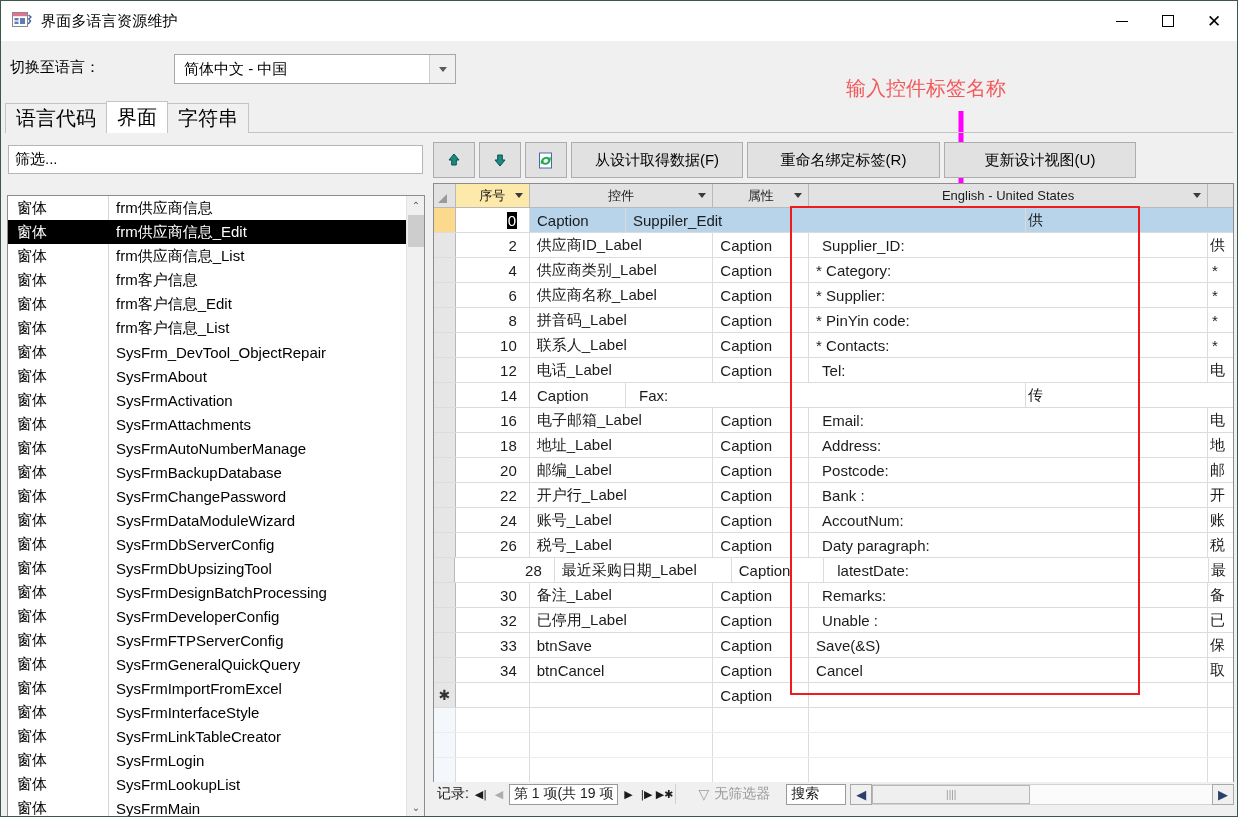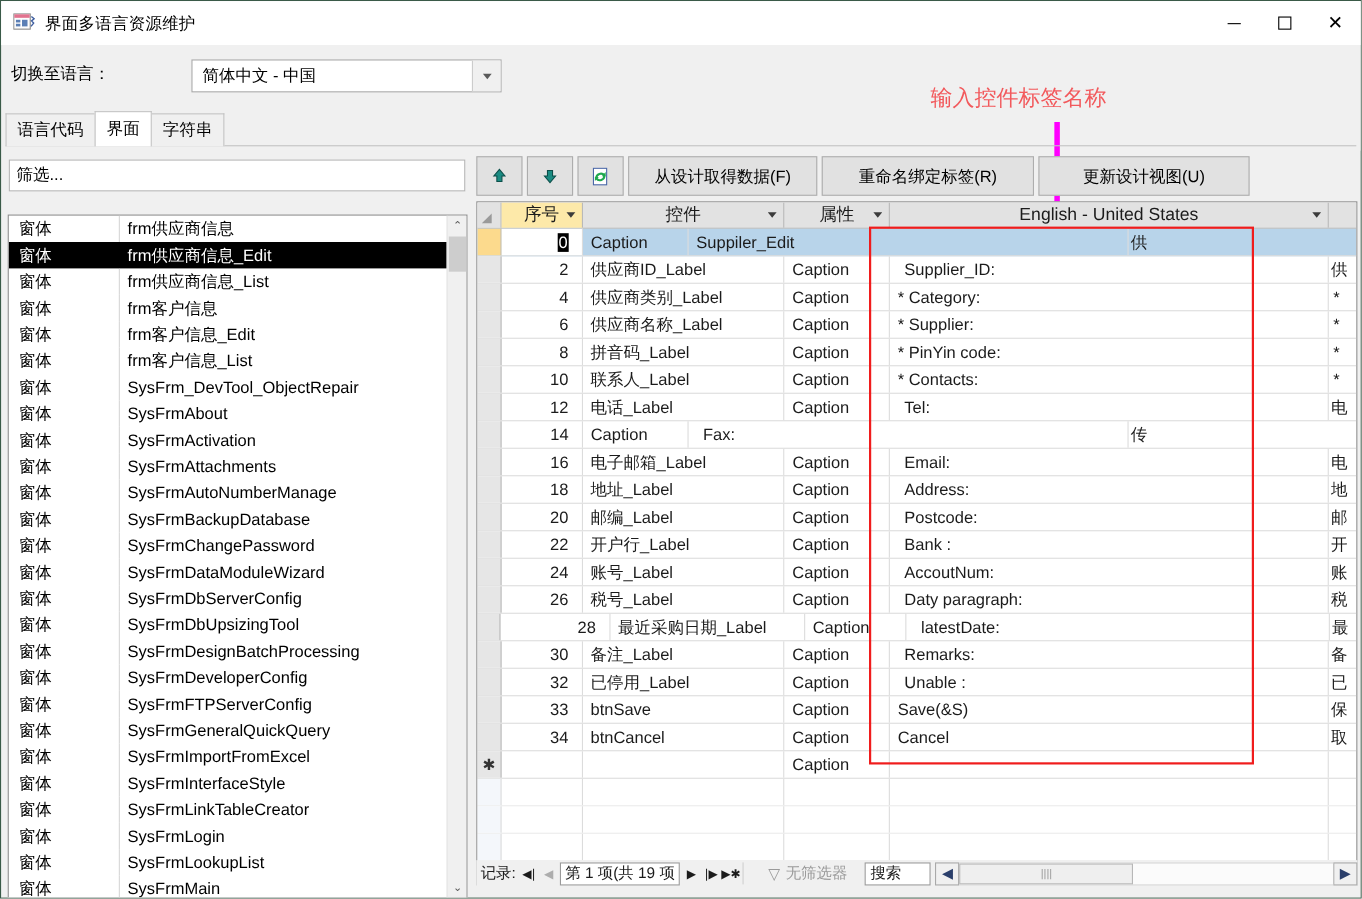--- a/index.html
+++ b/index.html
@@ -67,21 +67,21 @@
     white-space: nowrap;
   }
   .annot-arrow { position: absolute; left: 930px; top: 110px; width: 80px; height: 200px; }
 
   
   .tabs {
     position: absolute; left: 4px; top: 100px; height: 32px; display: flex; align-items: flex-end;
   }
   .tab {
     height: 30px; padding: 0 10px; display: flex; align-items: center;
-    font-size: 15px; color: #000; background: #f0f0f0;
+    font-size: 20px; color: #000; background: #f0f0f0;
     border: 1px solid #c4c4c4; border-bottom: none; margin-right: -1px;
   }
   .tab.active { background: #ffffff; height: 32px; border-color: #c4c4c4; position: relative; z-index: 3; }
   .tabline {
     position: absolute; left: 4px; top: 131px; width: 1228px; height: 1px; background: #c4c4c4;
   }
 
   
   .filter-box {
     position: absolute; left: 7px; top: 144px; width: 415px; height: 29px;
@@ -123,21 +123,21 @@
   .tb-icon { width: 42px; padding: 0; }
   .tb-btn.wide { padding: 0 14px; }
 
   .grid-frame {
     position: absolute; left: 0; top: 42px; width: 801px; height: 622px;
     background: #ffffff; border: 1px solid #8d8d8d; overflow: hidden;
   }
   .ghead { display: flex; height: 24px; background: #e2e2e2; border-bottom: 1px solid #b9b9b9; }
   .gh {
     display: flex; align-items: center; justify-content: center; position: relative;
-    font-size: 16px; color: #1b1b1b; border-right: 1px solid #b9b9b9; height: 23px;
+    font-size: 13px; color: #1b1b1b; border-right: 1px solid #b9b9b9; height: 23px;
   }
   .gh .dd { position: absolute; right: 6px; top: 9px; width:0;height:0;
     border-left:4px solid transparent;border-right:4px solid transparent;border-top:5px solid #3b3b3b; }
   .gh.sorted { background: #fde9a9; }
   .gh-sel { width: 22px; background: #e2e2e2; border-right: 1px solid #b9b9b9; position: relative; }
   .gh-sel:after { content:''; position:absolute; left:4px; bottom:4px; width:0;height:0;
      border-left: 9px solid transparent; border-bottom: 9px solid #9a9a9a; }
 
   .grow { display: flex; height: 25px; border-bottom: 1px solid #dcdcdc; font-size: 15px; color: #1b1b1b; }
   .gc { display: flex; align-items: center; border-right: 1px solid #dcdcdc; height: 24px; overflow: hidden; white-space: nowrap; }

